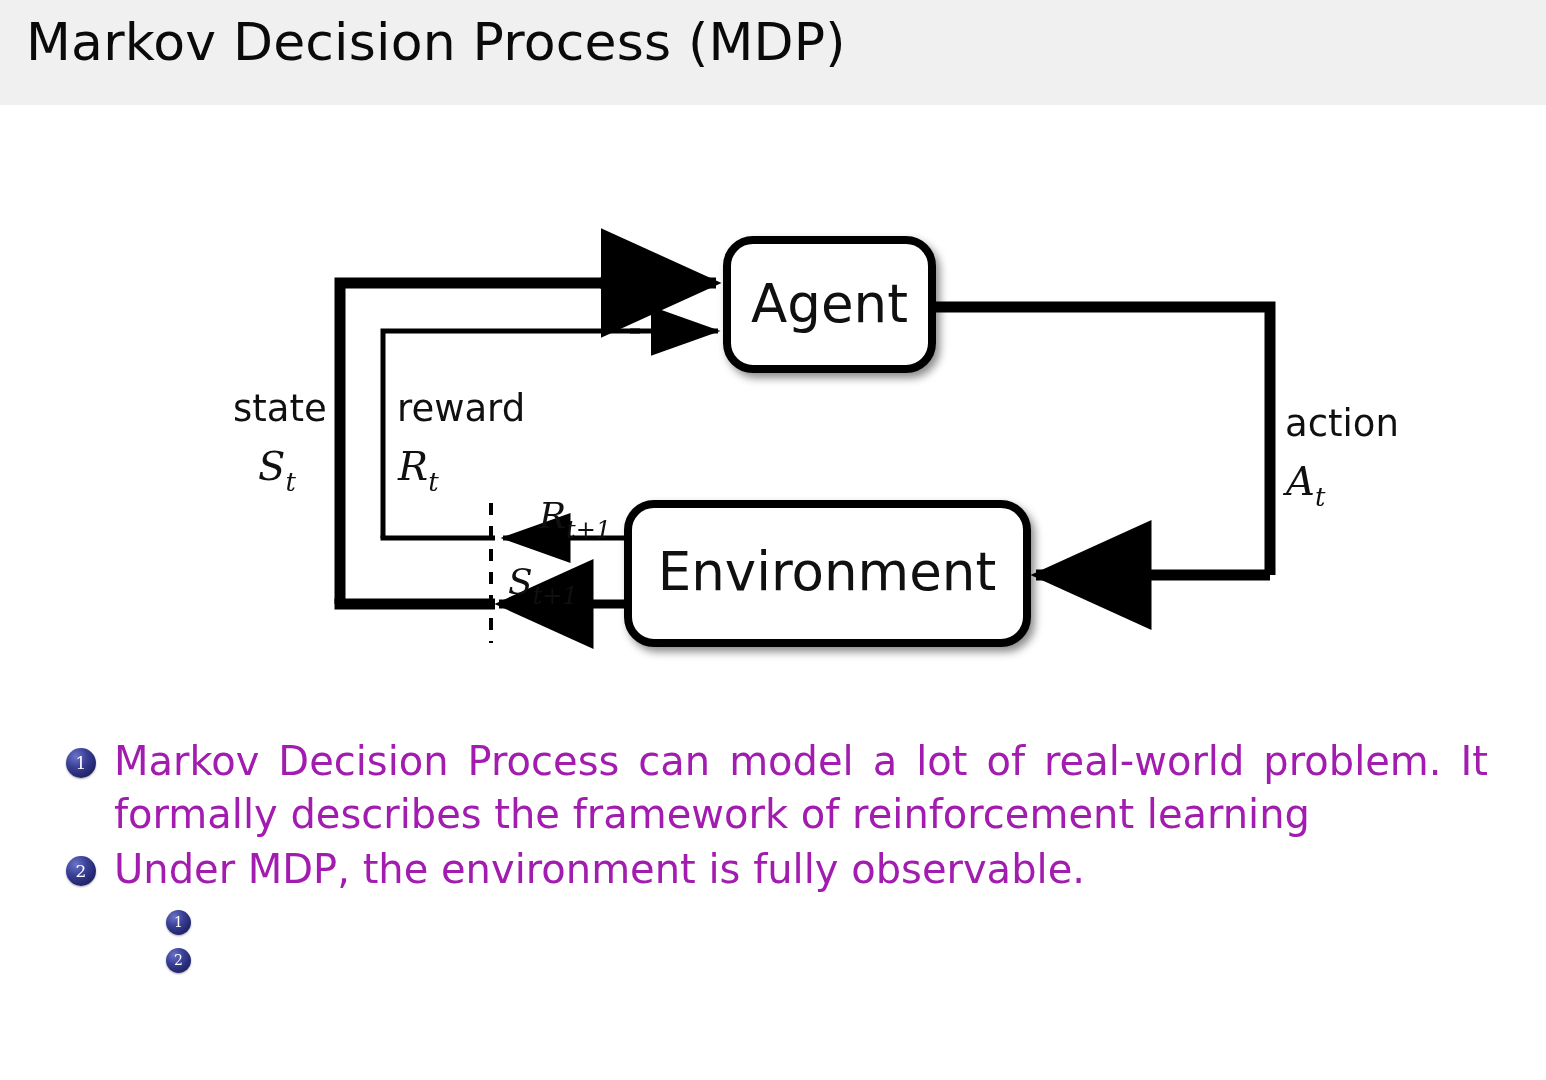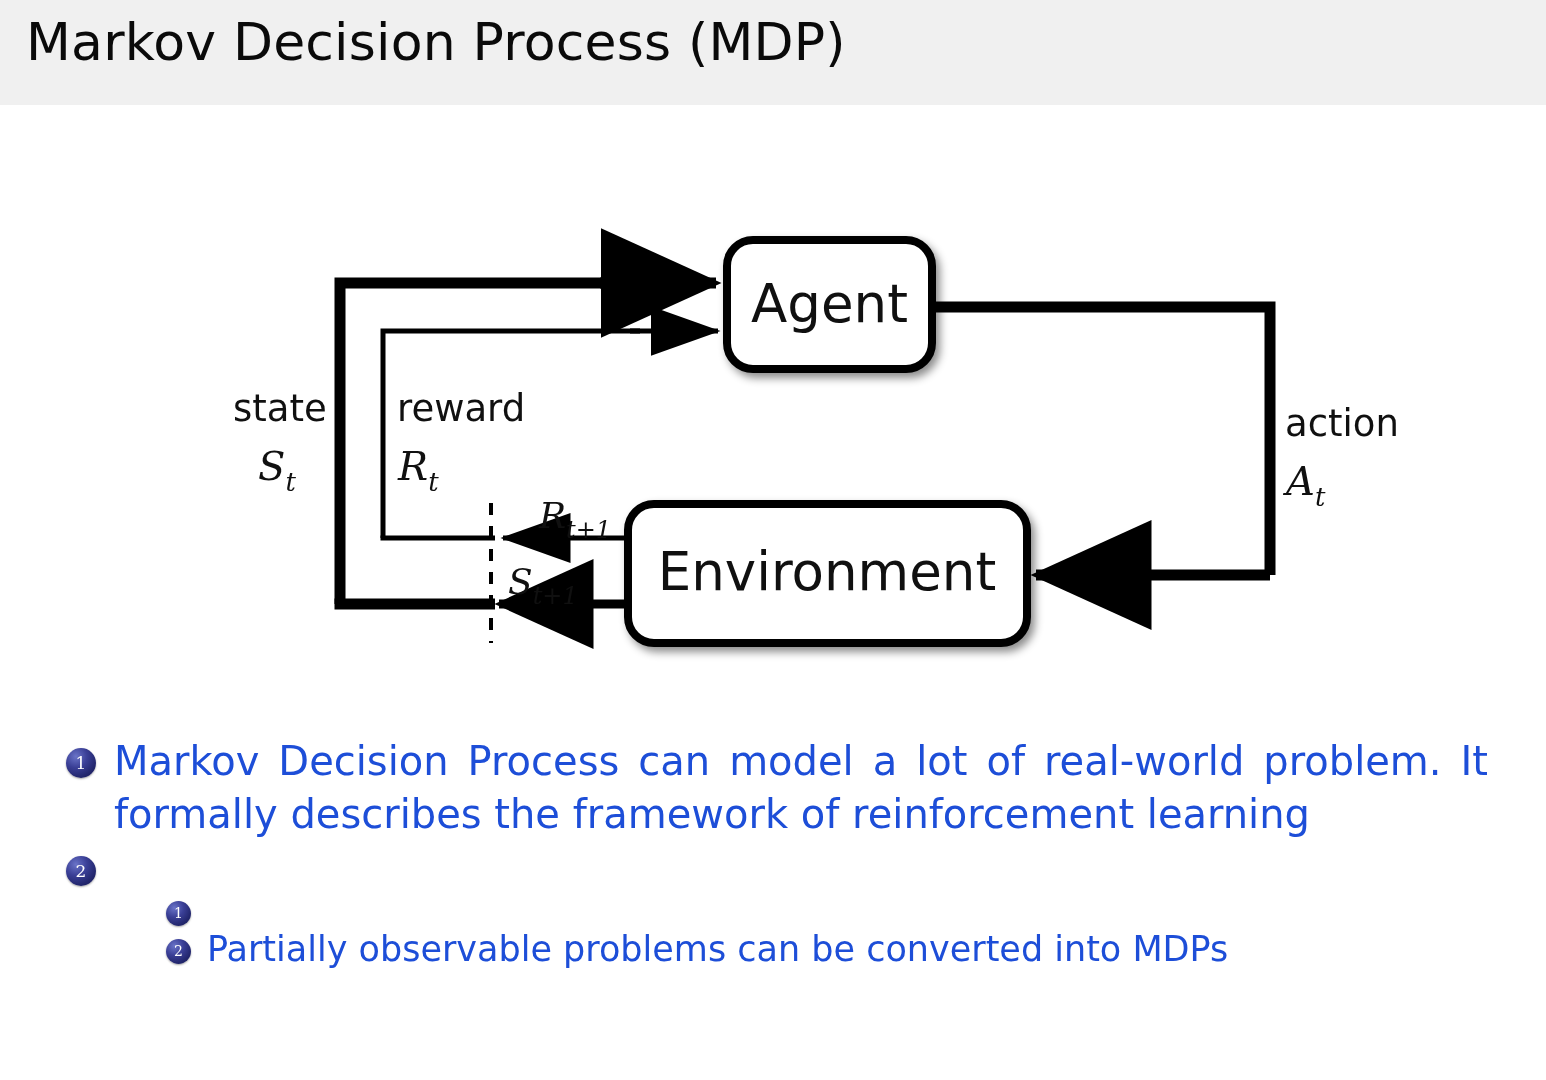--- a/index.html
+++ b/index.html
@@ -89,21 +89,21 @@
   .level2 .marker {
     width: 25px;
     height: 25px;
     line-height: 25px;
     font-size: 14px;
     margin-top: 13px;
     margin-right: 16px;
   }
   .bullet-text {
     font-family: "DejaVu Sans", sans-serif;
-    color: #1d4ed8;
+    color: #a21caf;
     text-align: justify;
   }
   .level1 .bullet-text {
     font-size: 40px;
     line-height: 1.32;
     width: 1374px;
   }
   .level2 .bullet-text {
     font-size: 35px;
     line-height: 1.36;
@@ -205,24 +205,24 @@
 
 <div id="bullet-list">
 
   <div class="bullet-row level1">
     <span class="marker">1</span>
     <span class="bullet-text">Markov Decision Process can model a lot of real-world problem. It formally describes the framework of reinforcement learning</span>
   </div>
 
   <div class="bullet-row level1">
     <span class="marker">2</span>
+    <span class="bullet-text nojust">Under MDP, the environment is fully observable.</span>
   </div>
 
   <div class="bullet-row level2">
     <span class="marker">1</span>
   </div>
 
   <div class="bullet-row level2">
     <span class="marker">2</span>
-    <span class="bullet-text">Partially observable problems can be converted into MDPs</span>
   </div>
 
 </div>
 
 </body></html>

